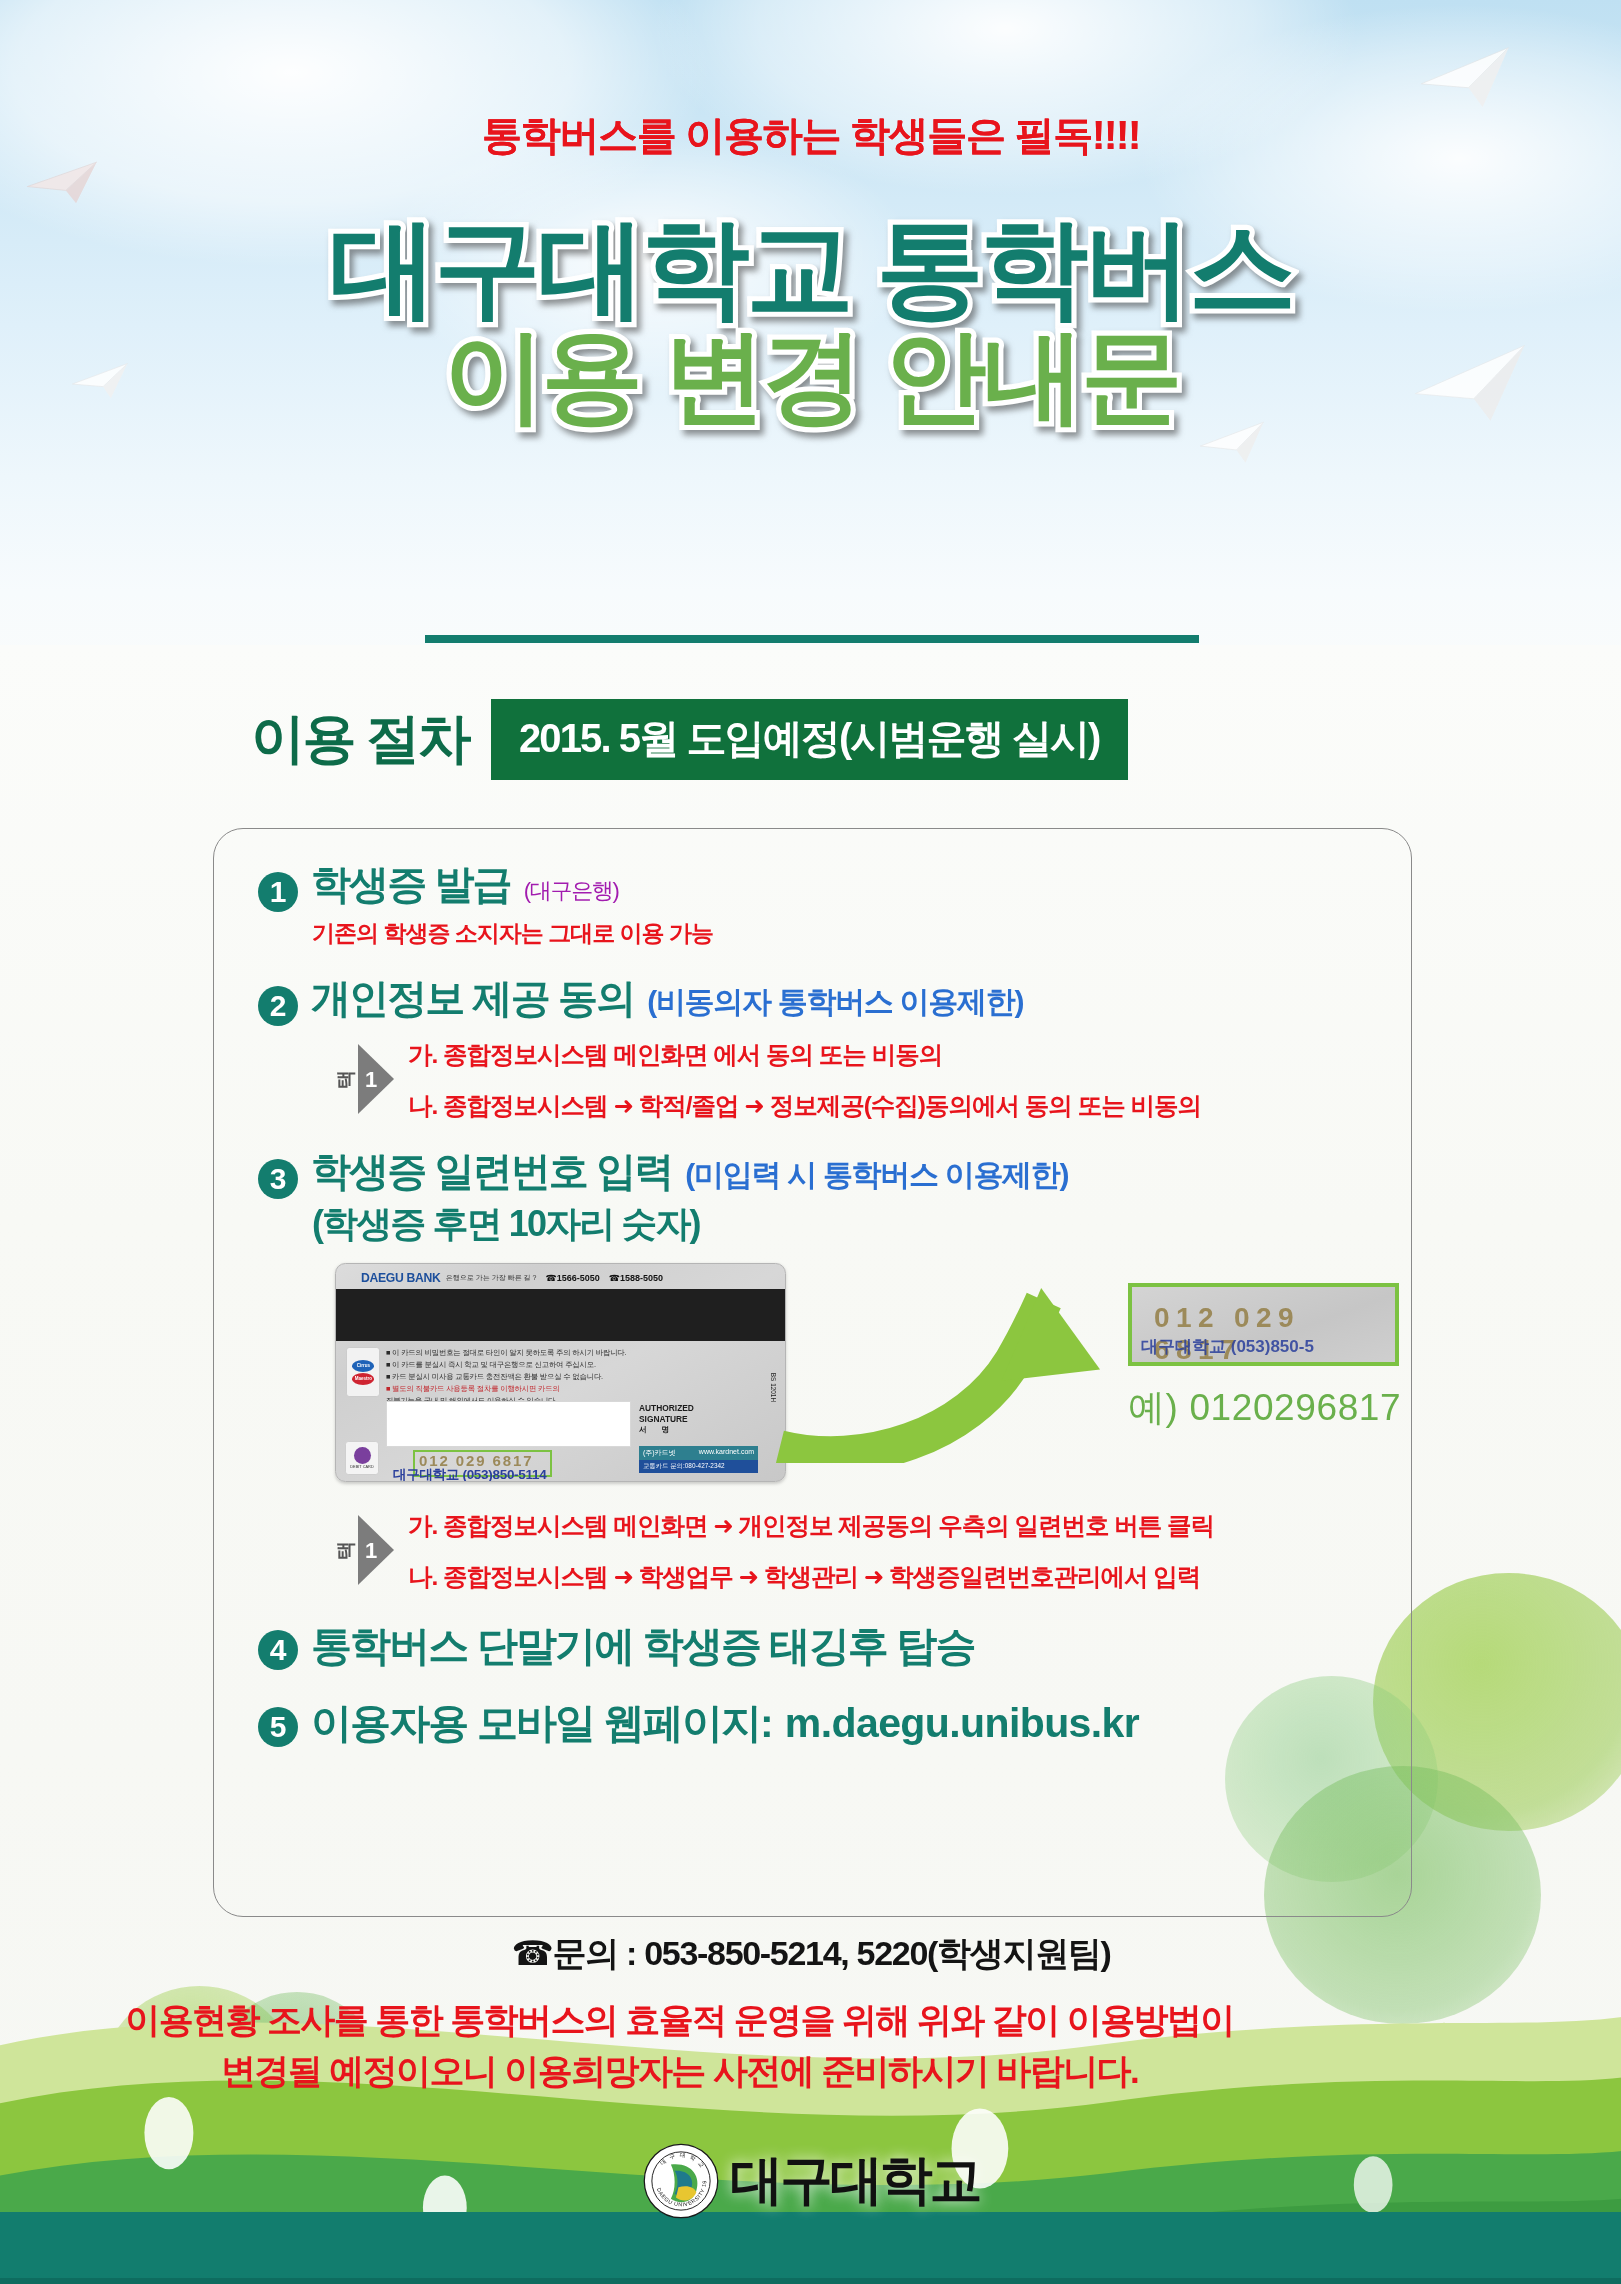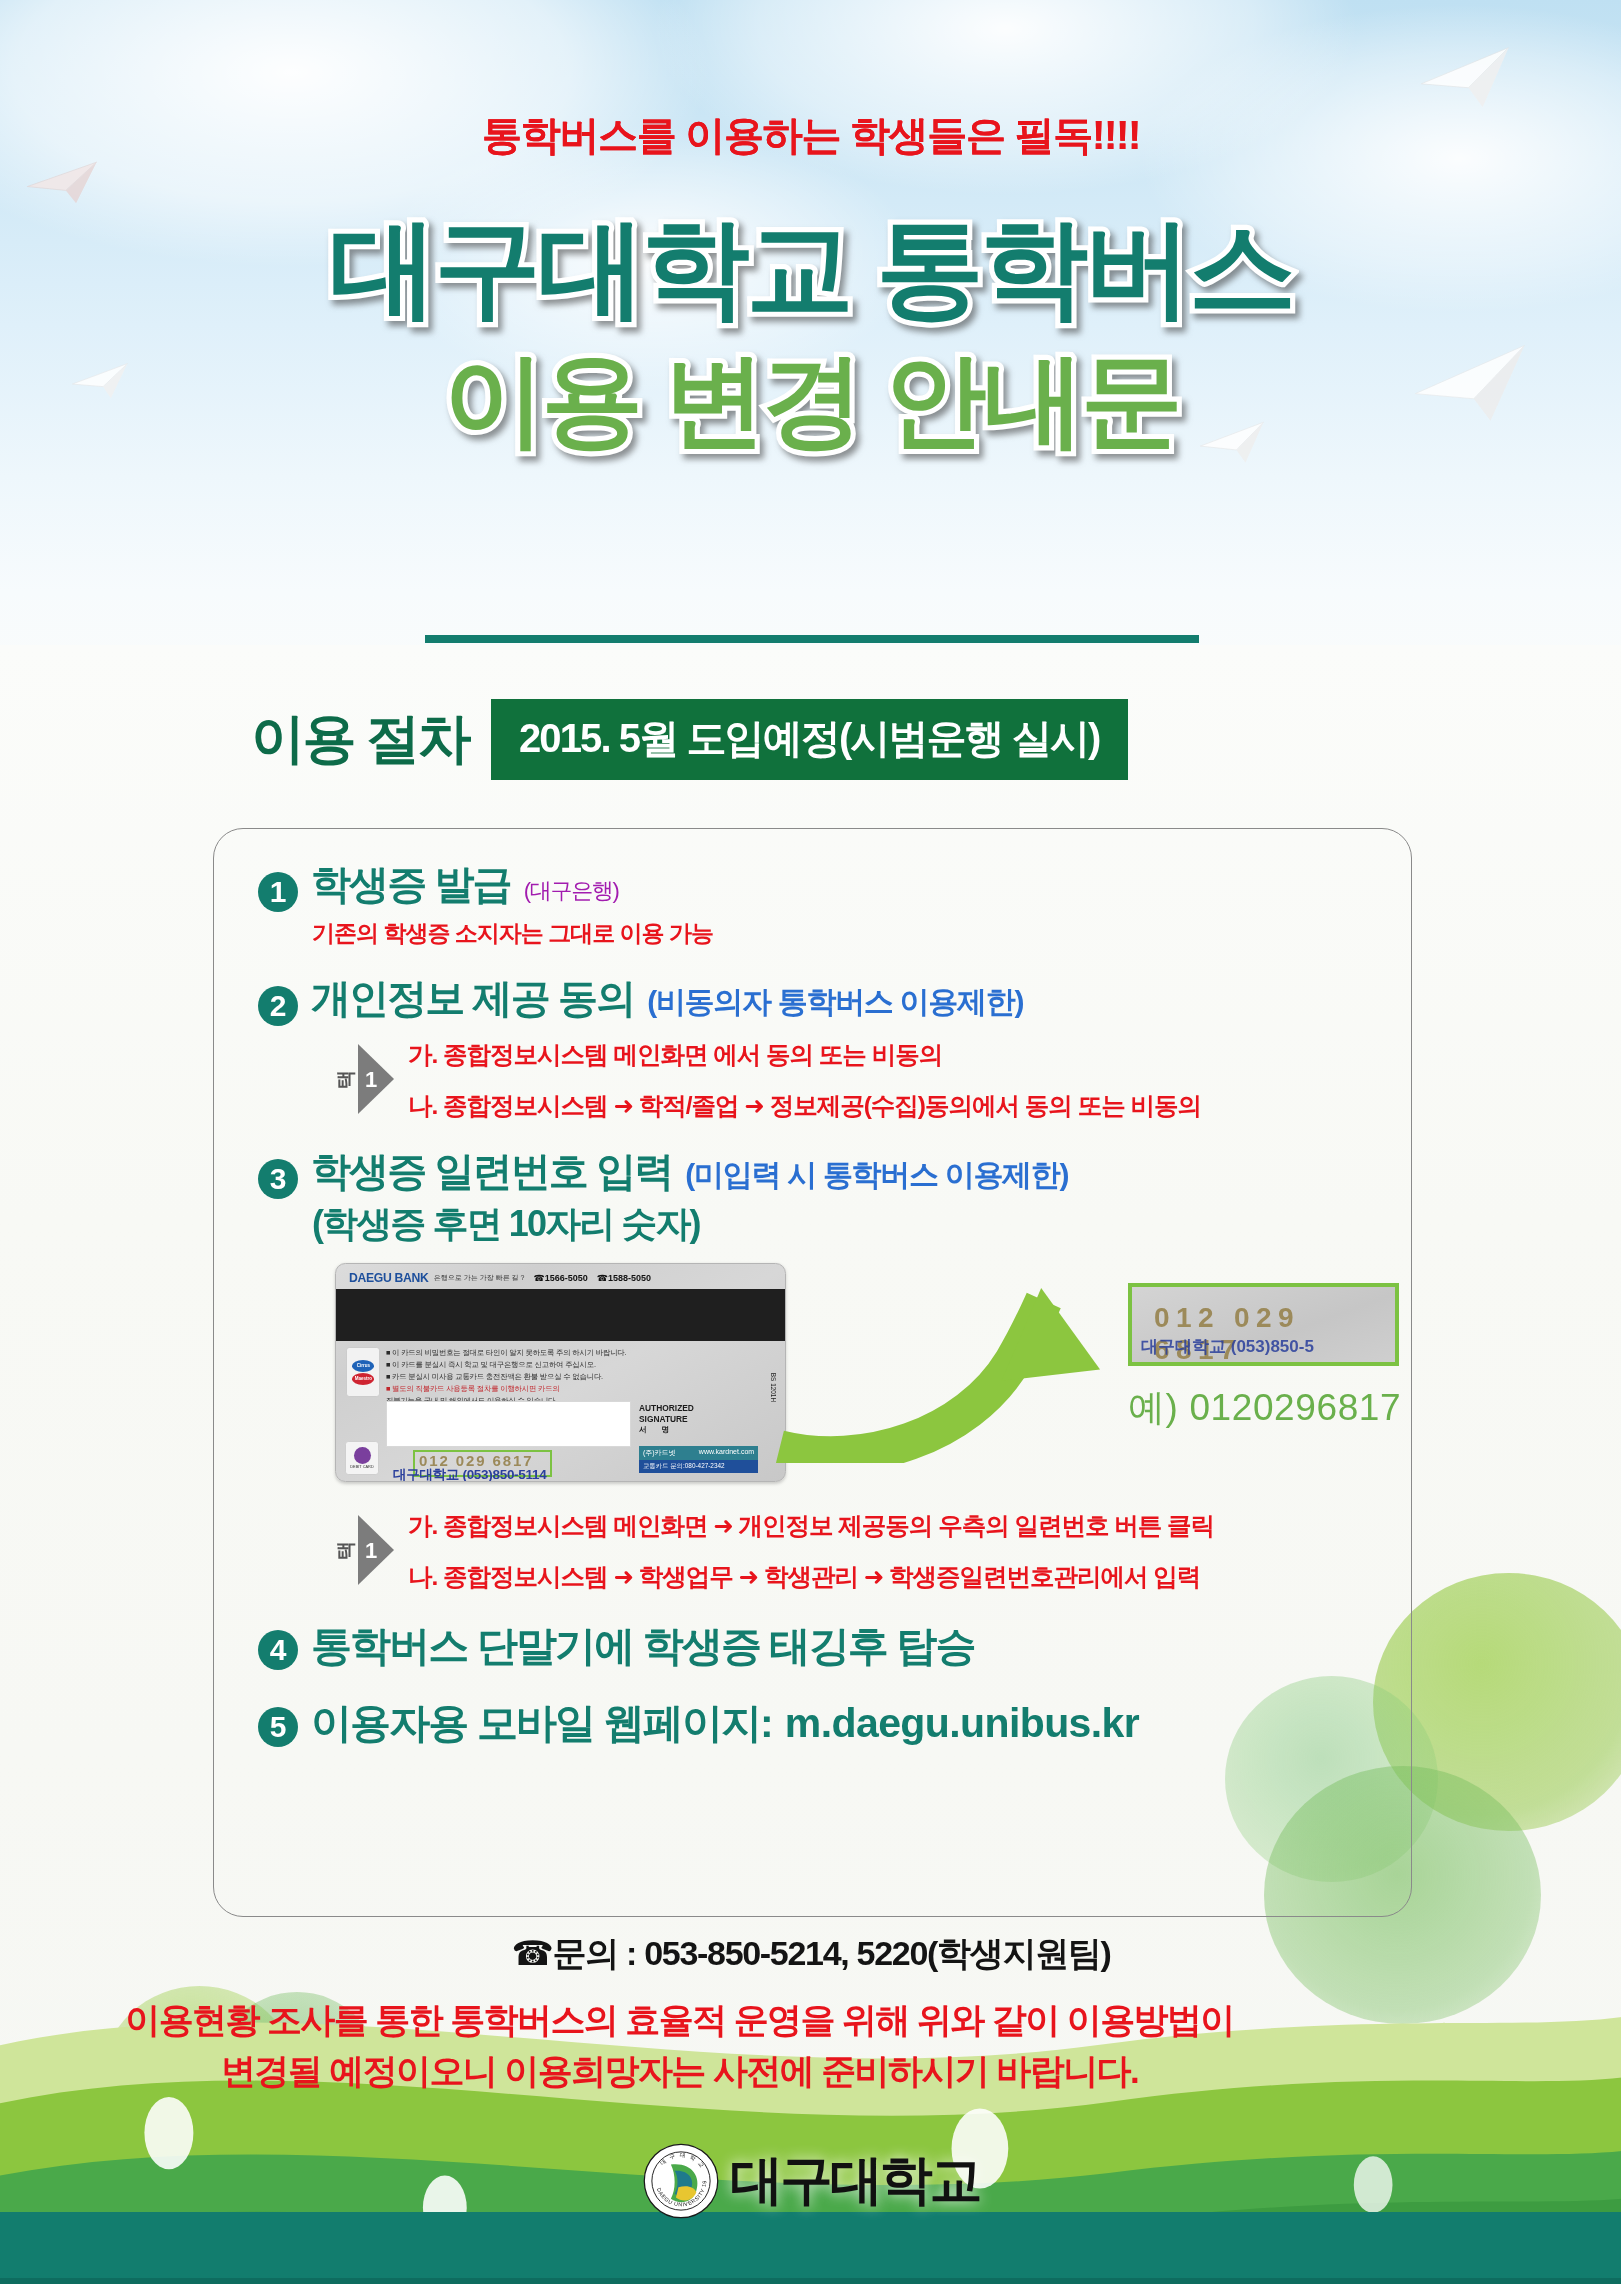--- a/index.html
+++ b/index.html
@@ -62,21 +62,21 @@
   }
 
   .title-wrap { position:absolute; left:0; top:213px; width:1622px; text-align:center; }
   .title-line1, .title-line2 {
     font-weight:bold; letter-spacing:-3.9px; line-height:1.02;
     -webkit-text-stroke:10.3px #ffffff;
     paint-order:stroke fill;
     filter:drop-shadow(4.5px 5.8px 3.2px rgba(60,60,60,.55));
   }
   .title-line1 { font-size:108px; color:#137d6e; }
-  .title-line2 { font-size:102px; color:#6ab04c; margin-top:25px; }
+  .title-line2 { font-size:102px; color:#6ab04c; margin-top:1px; }
 
   .divider {
     position:absolute; left:425px; top:635px; width:774px; height:7.7px;
     background:#137d6e;
   }
 
   
   .sec-row {
     position:absolute; left:251px; top:699px;
     display:flex; align-items:center; gap:22px;
@@ -172,21 +172,21 @@
   .card {
     position:absolute; left:13px; top:0;
     width:451px; height:219px;
     border-radius:10.3px;
     background:linear-gradient(150deg,#dcdcdc 0%,#cfcfcf 25%,#d7d7d7 55%,#c8c8c8 100%);
     border:0.6px solid #b5b5b5;
     overflow:hidden;
     box-shadow:0 1.3px 3.2px rgba(0,0,0,.18);
   }
   .card-top {
-    position:absolute; left:4px; top:6.4px; width:100%;
+    position:absolute; left:16px; top:6.4px; width:100%;
     display:flex; align-items:center; gap:5.2px;
     padding:0 9px;
     font-size:9.7px;
   }
   .bank-logo { font-weight:bold; color:#1d4f9c; font-size:12.2px; letter-spacing:-0.3px; }
   .bank-tag { color:#333; font-size:7px; }
   .bank-tel { color:#111; font-size:9px; font-weight:bold; margin-left:3.9px; }
   .stripe {
     position:absolute; left:0; top:24.5px; width:100%; height:52px;
     background:#1f1f1f;

